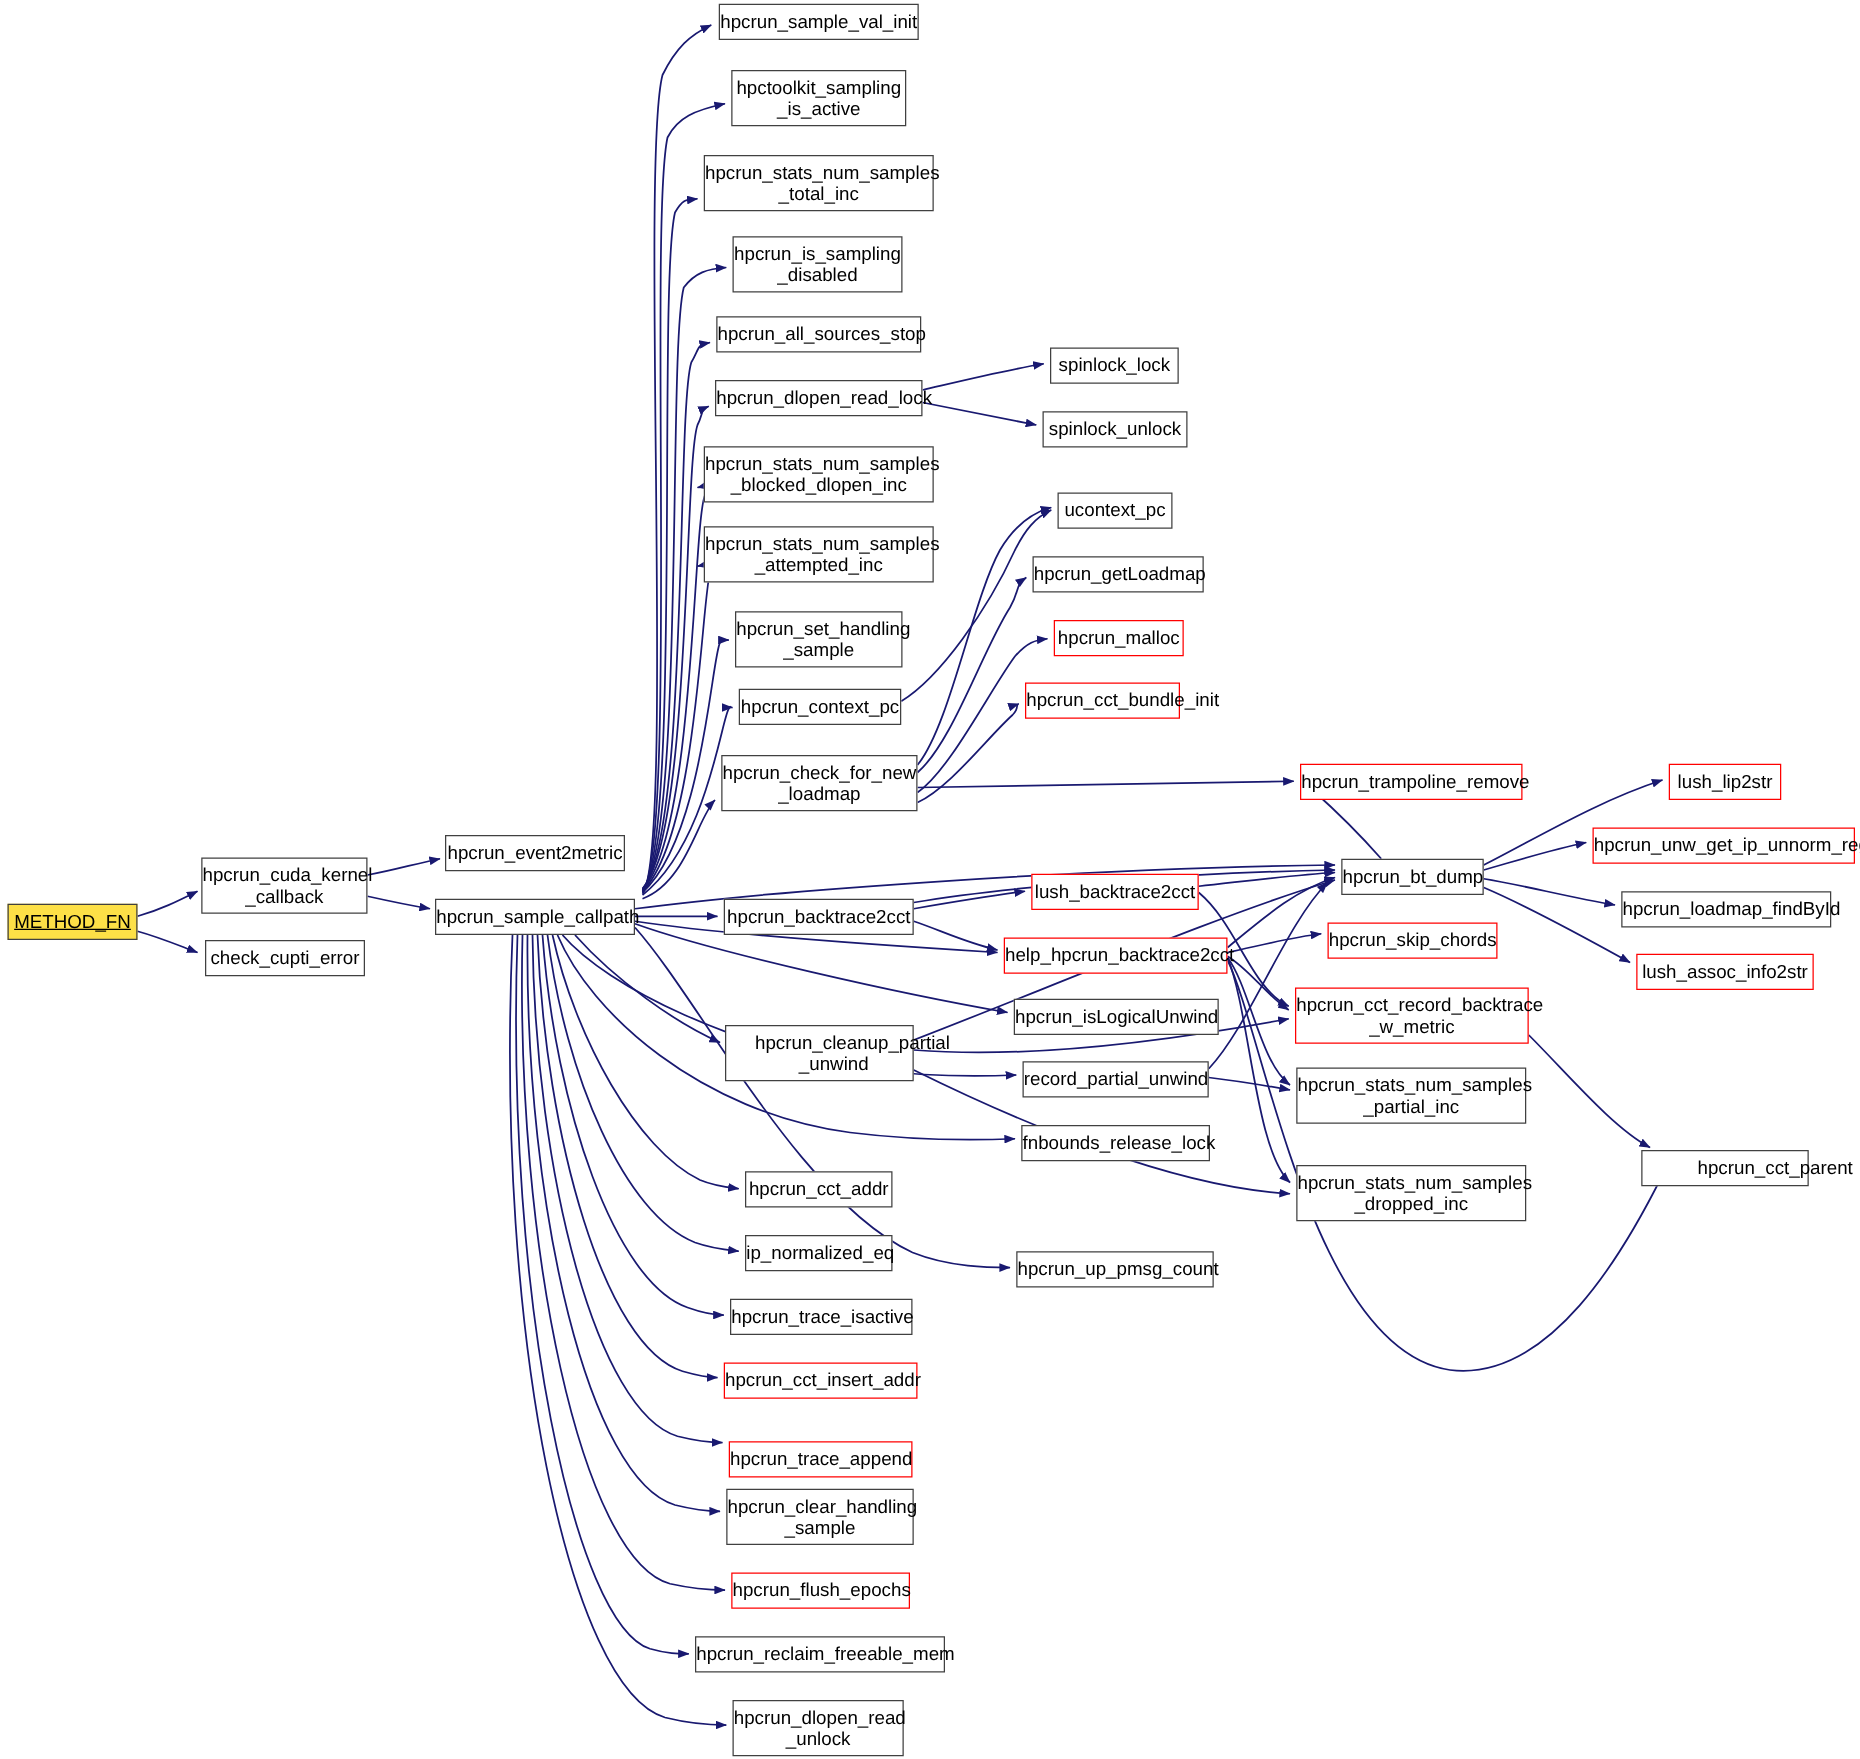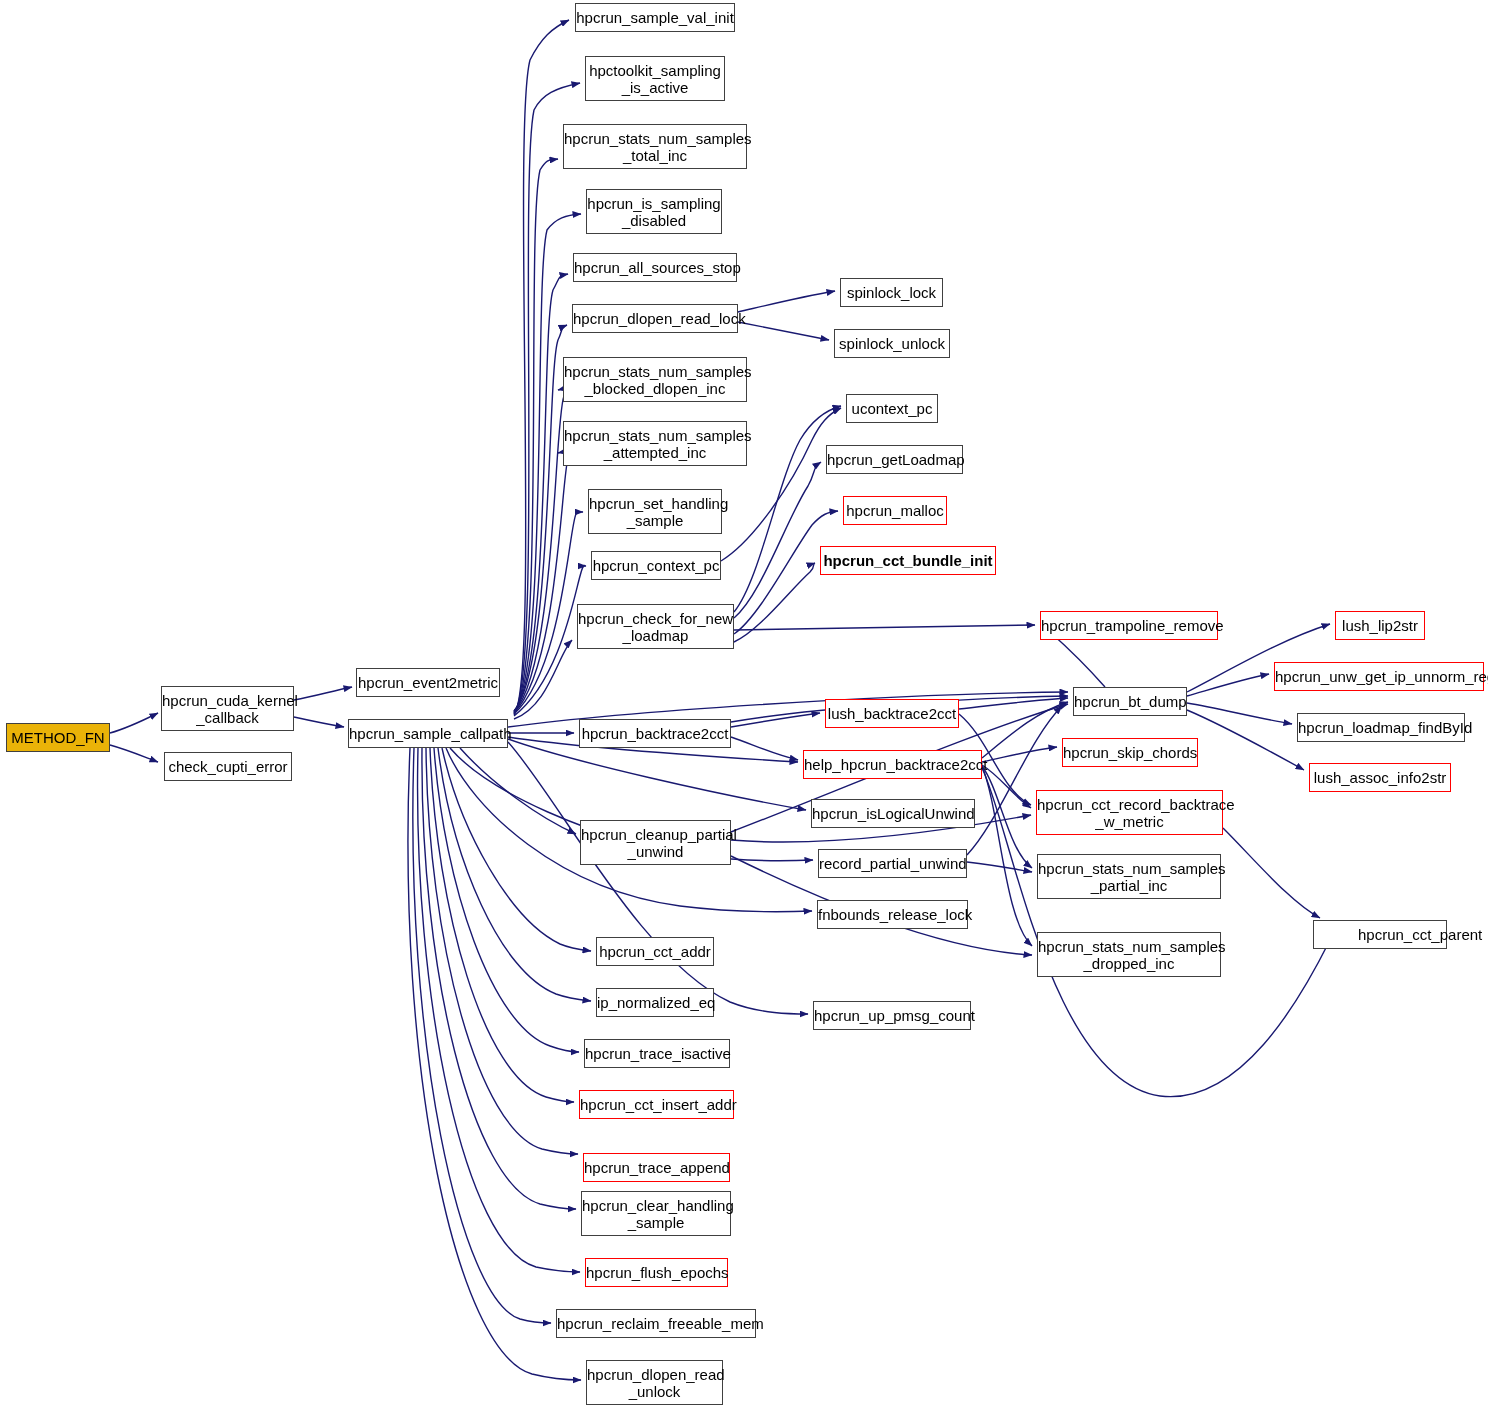--- a/index.html
+++ b/index.html
@@ -38,22 +38,23 @@
     line-height: 17px;
     color: #000000;
     white-space: pre-line;
     letter-spacing: 0px;
     z-index: 5;
   }
   .node.red {
     border-color: #ff0000;
   }
   .node.root {
-    background: #eab308;
+    background: #fde047;
     border-color: #404040;
+    text-decoration: underline;
   }
   .node .lbl {
     display: block;
     width: 100%;
     padding: 0 4px;
   }
 </style>
 </head>
 <body>
 
@@ -148,39 +149,39 @@
       <div class="node" style="left: 563px; top: 357px; width: 184px; height: 45px;"><span class="lbl">hpcrun_stats_num_samples
 _blocked_dlopen_inc</span></div>
       <div class="node" style="left: 563px; top: 421px; width: 184px; height: 45px;"><span class="lbl">hpcrun_stats_num_samples
 _attempted_inc</span></div>
       <div class="node" style="left: 588px; top: 489px; width: 134px; height: 45px;"><span class="lbl">hpcrun_set_handling
 _sample</span></div>
       <div class="node" style="left: 591px; top: 551px; width: 130px; height: 29px;"><span class="lbl">hpcrun_context_pc</span></div>
       <div class="node" style="left: 577px; top: 604px; width: 157px; height: 45px;"><span class="lbl">hpcrun_check_for_new
 _loadmap</span></div>
       <div class="node" style="left: 579px; top: 719px; width: 152px; height: 29px;"><span class="lbl">hpcrun_backtrace2cct</span></div>
-      <div class="node" style="left: 580px; top: 820px; width: 151px; height: 45px;"><span class="lbl">hpcrun_cleanup_partial
+      <div class="node" style="left: 580px; top: 820px; width: 151px; height: 45px; padding-left: 23px;"><span class="lbl">hpcrun_cleanup_partial
 _unwind</span></div>
       <div class="node" style="left: 596px; top: 937px; width: 118px; height: 29px;"><span class="lbl">hpcrun_cct_addr</span></div>
       <div class="node" style="left: 596px; top: 988px; width: 118px; height: 29px;"><span class="lbl">ip_normalized_eq</span></div>
       <div class="node" style="left: 584px; top: 1039px; width: 146px; height: 29px;"><span class="lbl">hpcrun_trace_isactive</span></div>
       <div class="node red" style="left: 579px; top: 1090px; width: 155px; height: 29px;"><span class="lbl">hpcrun_cct_insert_addr</span></div>
       <div class="node red" style="left: 583px; top: 1141px; width: 147px; height: 29px; margin-top: 12px;"><span class="lbl">hpcrun_trace_append</span></div>
       <div class="node" style="left: 581px; top: 1191px; width: 150px; height: 45px;"><span class="lbl">hpcrun_clear_handling
 _sample</span></div>
       <div class="node red" style="left: 585px; top: 1258px; width: 143px; height: 29px;"><span class="lbl">hpcrun_flush_epochs</span></div>
       <div class="node" style="left: 556px; top: 1309px; width: 200px; height: 29px;"><span class="lbl">hpcrun_reclaim_freeable_mem</span></div>
       <div class="node" style="left: 586px; top: 1360px; width: 137px; height: 45px;"><span class="lbl">hpcrun_dlopen_read
 _unlock</span></div>
       <div class="node" style="left: 840px; top: 278px; width: 103px; height: 29px;"><span class="lbl">spinlock_lock</span></div>
       <div class="node" style="left: 834px; top: 329px; width: 116px; height: 29px;"><span class="lbl">spinlock_unlock</span></div>
       <div class="node" style="left: 846px; top: 394px; width: 92px; height: 29px;"><span class="lbl">ucontext_pc</span></div>
       <div class="node" style="left: 826px; top: 445px; width: 137px; height: 29px;"><span class="lbl">hpcrun_getLoadmap</span></div>
       <div class="node red" style="left: 843px; top: 496px; width: 104px; height: 29px;"><span class="lbl">hpcrun_malloc</span></div>
-      <div class="node red" style="left: 820px; top: 546px; width: 176px; height: 29px; font-weight: bold;"><span class="lbl">hpcrun_cct_bundle_init</span></div>
+      <div class="node red" style="left: 820px; top: 546px; width: 124px; height: 29px;"><span class="lbl">hpcrun_cct_bundle_init</span></div>
       <div class="node red" style="left: 825px; top: 699px; width: 134px; height: 29px;"><span class="lbl">lush_backtrace2cct</span></div>
       <div class="node red" style="left: 803px; top: 750px; width: 179px; height: 29px;"><span class="lbl">help_hpcrun_backtrace2cct</span></div>
       <div class="node" style="left: 811px; top: 799px; width: 164px; height: 29px;"><span class="lbl">hpcrun_isLogicalUnwind</span></div>
       <div class="node" style="left: 818px; top: 849px; width: 149px; height: 29px;"><span class="lbl">record_partial_unwind</span></div>
       <div class="node" style="left: 817px; top: 900px; width: 151px; height: 29px;"><span class="lbl">fnbounds_release_lock</span></div>
       <div class="node" style="left: 813px; top: 1001px; width: 158px; height: 29px;"><span class="lbl">hpcrun_up_pmsg_count</span></div>
       <div class="node red" style="left: 1040px; top: 611px; width: 178px; height: 29px;"><span class="lbl">hpcrun_trampoline_remove</span></div>
       <div class="node" style="left: 1073px; top: 687px; width: 114px; height: 29px;"><span class="lbl">hpcrun_bt_dump</span></div>
       <div class="node red" style="left: 1062px; top: 738px; width: 136px; height: 29px;"><span class="lbl">hpcrun_skip_chords</span></div>
       <div class="node red" style="left: 1036px; top: 790px; width: 187px; height: 45px;"><span class="lbl">hpcrun_cct_record_backtrace

